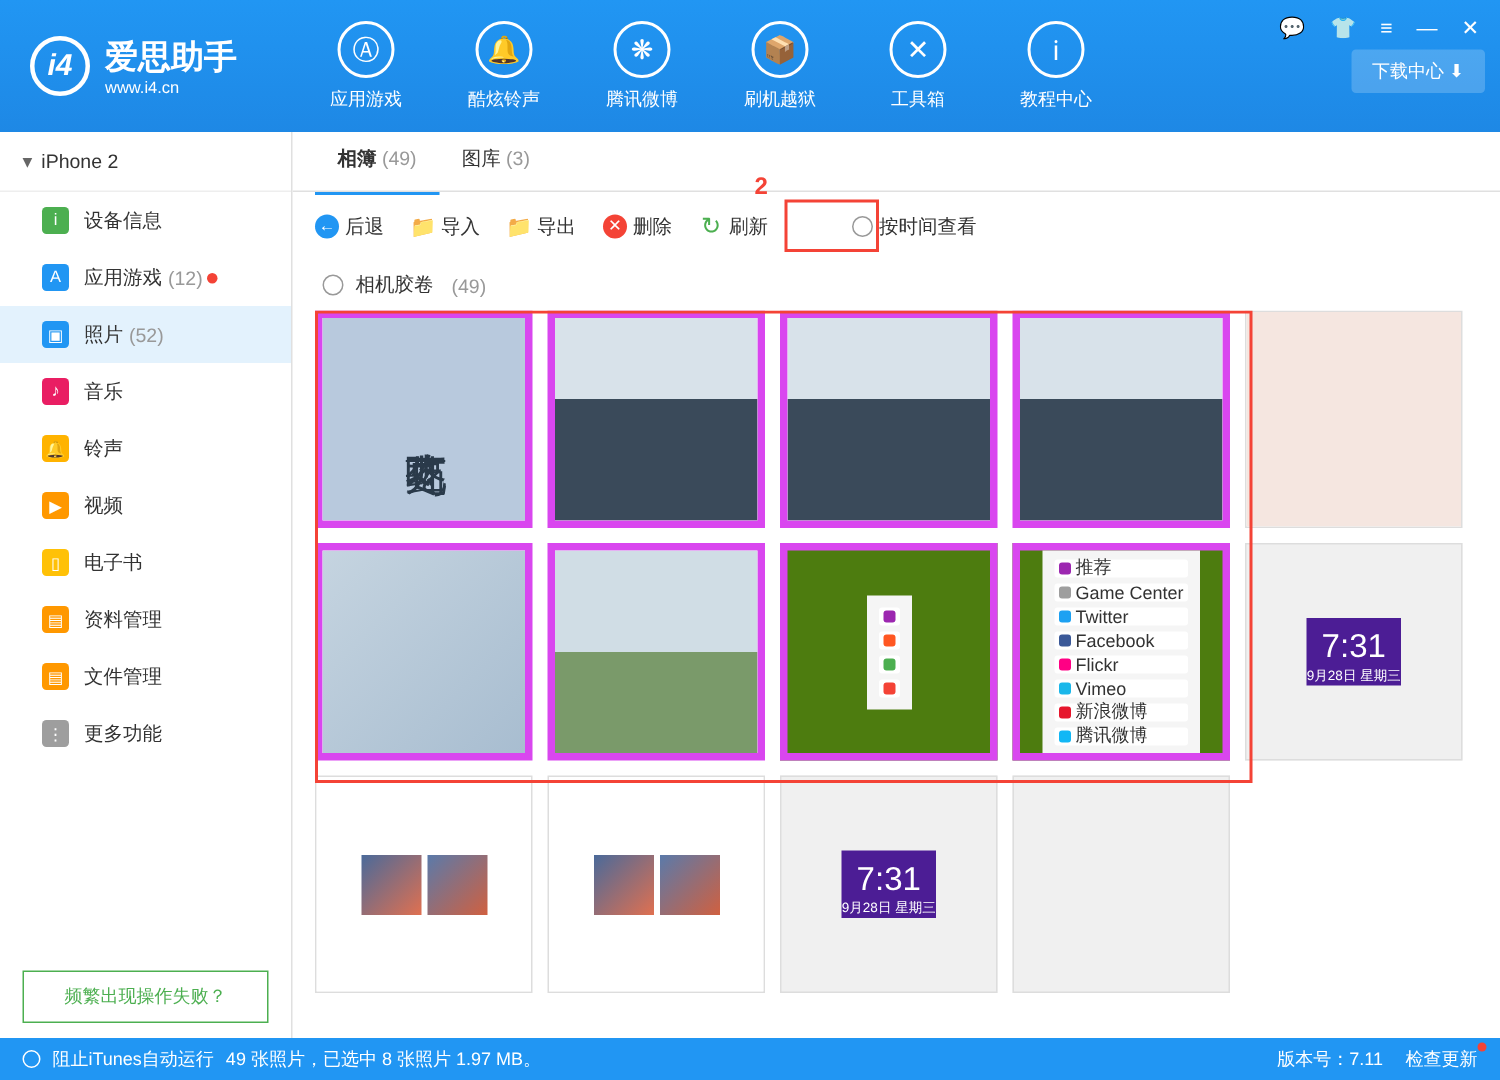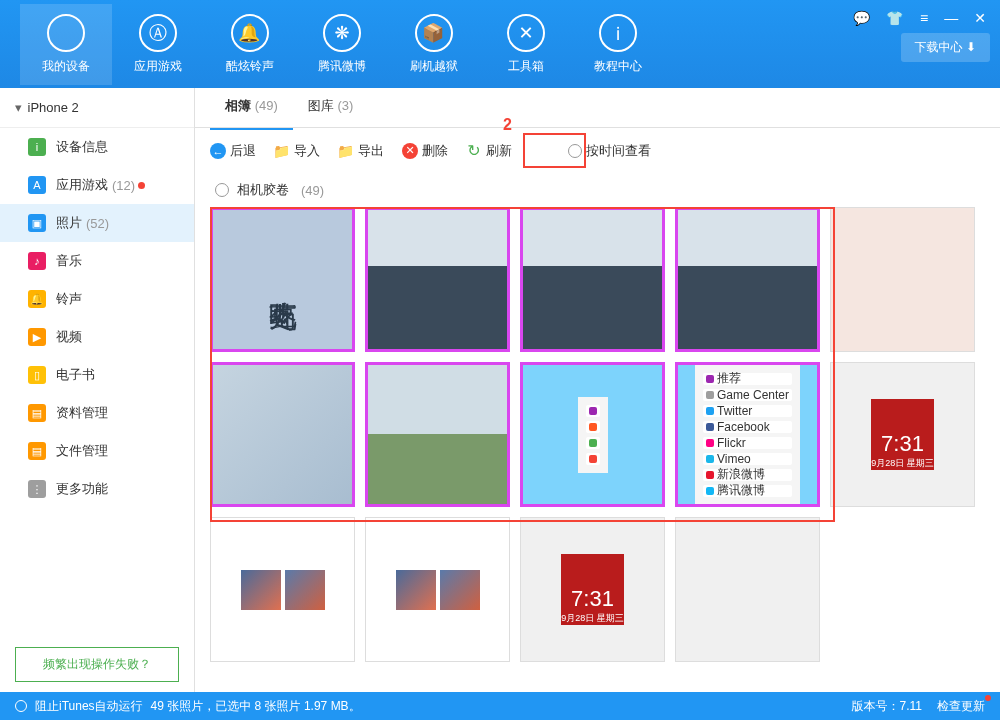--- a/index.html
+++ b/index.html
@@ -42,47 +42,50 @@
 .tb-ic-refresh{color:#4caf50;background:none;font-size:16px}
 .tb-radio{width:14px;height:14px;border:1px solid #999;border-radius:50%;display:inline-block}
 .export-highlight{position:absolute;left:328px;top:5px;width:63px;height:35px;border:2px solid #f44336;pointer-events:none}
 .annot-2{position:absolute;left:308px;top:-12px;color:#f44336;font-size:16px;font-weight:bold}
 .section-head{padding:8px 20px;display:flex;align-items:center;gap:8px;font-size:13px}
 .section-head b{font-weight:normal}
 .grid-wrap{flex:1;overflow:auto;padding:0 15px;position:relative}
 .grid-inner{position:relative;margin-left:0}
 .selection-box{position:absolute;left:0;top:0;width:625px;height:315px;border:2px solid #f44336;pointer-events:none;z-index:5}
 .thumb-row{display:flex;gap:10px;margin-bottom:10px}
-.thumb{width:145px;height:145px;border:3px solid #d946ef;background:#7dd3fc;cursor:pointer;display:flex;align-items:center;justify-content:center;overflow:hidden;position:relative}
+.thumb{width:145px;height:145px;border:5px solid #d946ef;background:#4d7c0f;cursor:pointer;display:flex;align-items:center;justify-content:center;overflow:hidden;position:relative}
 .thumb.unselected{border:1px solid #ddd;background:#f0f0f0}
 .ph-img{width:100%;height:100%;background:linear-gradient(135deg,#c5d4e0,#a8bdd0);display:flex;align-items:center;justify-content:center;color:#667;font-size:10px;text-align:center}
 .ph-portrait{background:linear-gradient(to bottom,#d8e2ea 40%,#3a4a5a 40%)}
-.ph-lock{background:#b91c1c;color:#fff;display:flex;flex-direction:column;align-items:center;justify-content:flex-start;padding-top:32px;font-size:9px}
+.ph-lock{background:#4c1d95;color:#fff;display:flex;flex-direction:column;align-items:center;justify-content:flex-start;padding-top:6px;font-size:9px}
 .ph-lock .time{font-size:22px;font-weight:200}
 .ph-settings{background:#f5f5f5;padding:8px;display:flex;flex-direction:column;gap:4px}
 .ph-settings .row{height:12px;background:#fff;border-radius:2px;display:flex;align-items:center;padding:0 3px;gap:3px}
 .ph-settings .dot{width:8px;height:8px;border-radius:2px}
 .ph-beach{background:linear-gradient(to bottom,#87ceeb 40%,#4682b4 55%,#deb887 70%)}
 .ph-flower{background:#f5e6e0}
 .footer{height:28px;background:#2196f3;color:#fff;display:flex;align-items:center;padding:0 15px;font-size:12px;justify-content:space-between}
 .footer-left{display:flex;align-items:center;gap:8px}
 .footer-radio{width:12px;height:12px;border:1.5px solid #fff;border-radius:50%}
 .footer-right{display:flex;align-items:flex-end;gap:15px}
 .update-badge{position:relative}
 .update-badge::after{content:"";position:absolute;top:-3px;right:-6px;width:6px;height:6px;background:#f44336;border-radius:50%}
 </style>
 </head>
 <body>
 
 <div class="header">
+  <div class="logo-area">
+    <div class="logo-circle">i4</div>
+    <div>
+      <div class="logo-text">爱思助手</div>
+      <div class="logo-sub">www.i4.cn</div>
+    </div>
+  </div>
   <div class="nav-icons" id="nav">
-      <div class="nav-item active">
-        <div class="nav-circle"></div>
-        <div class="nav-label">我的设备</div>
-      </div>
       <div class="nav-item">
         <div class="nav-circle">Ⓐ</div>
         <div class="nav-label">应用游戏</div>
       </div>
       <div class="nav-item">
         <div class="nav-circle">🔔</div>
         <div class="nav-label">酷炫铃声</div>
       </div>
       <div class="nav-item">
         <div class="nav-circle">❋</div>

